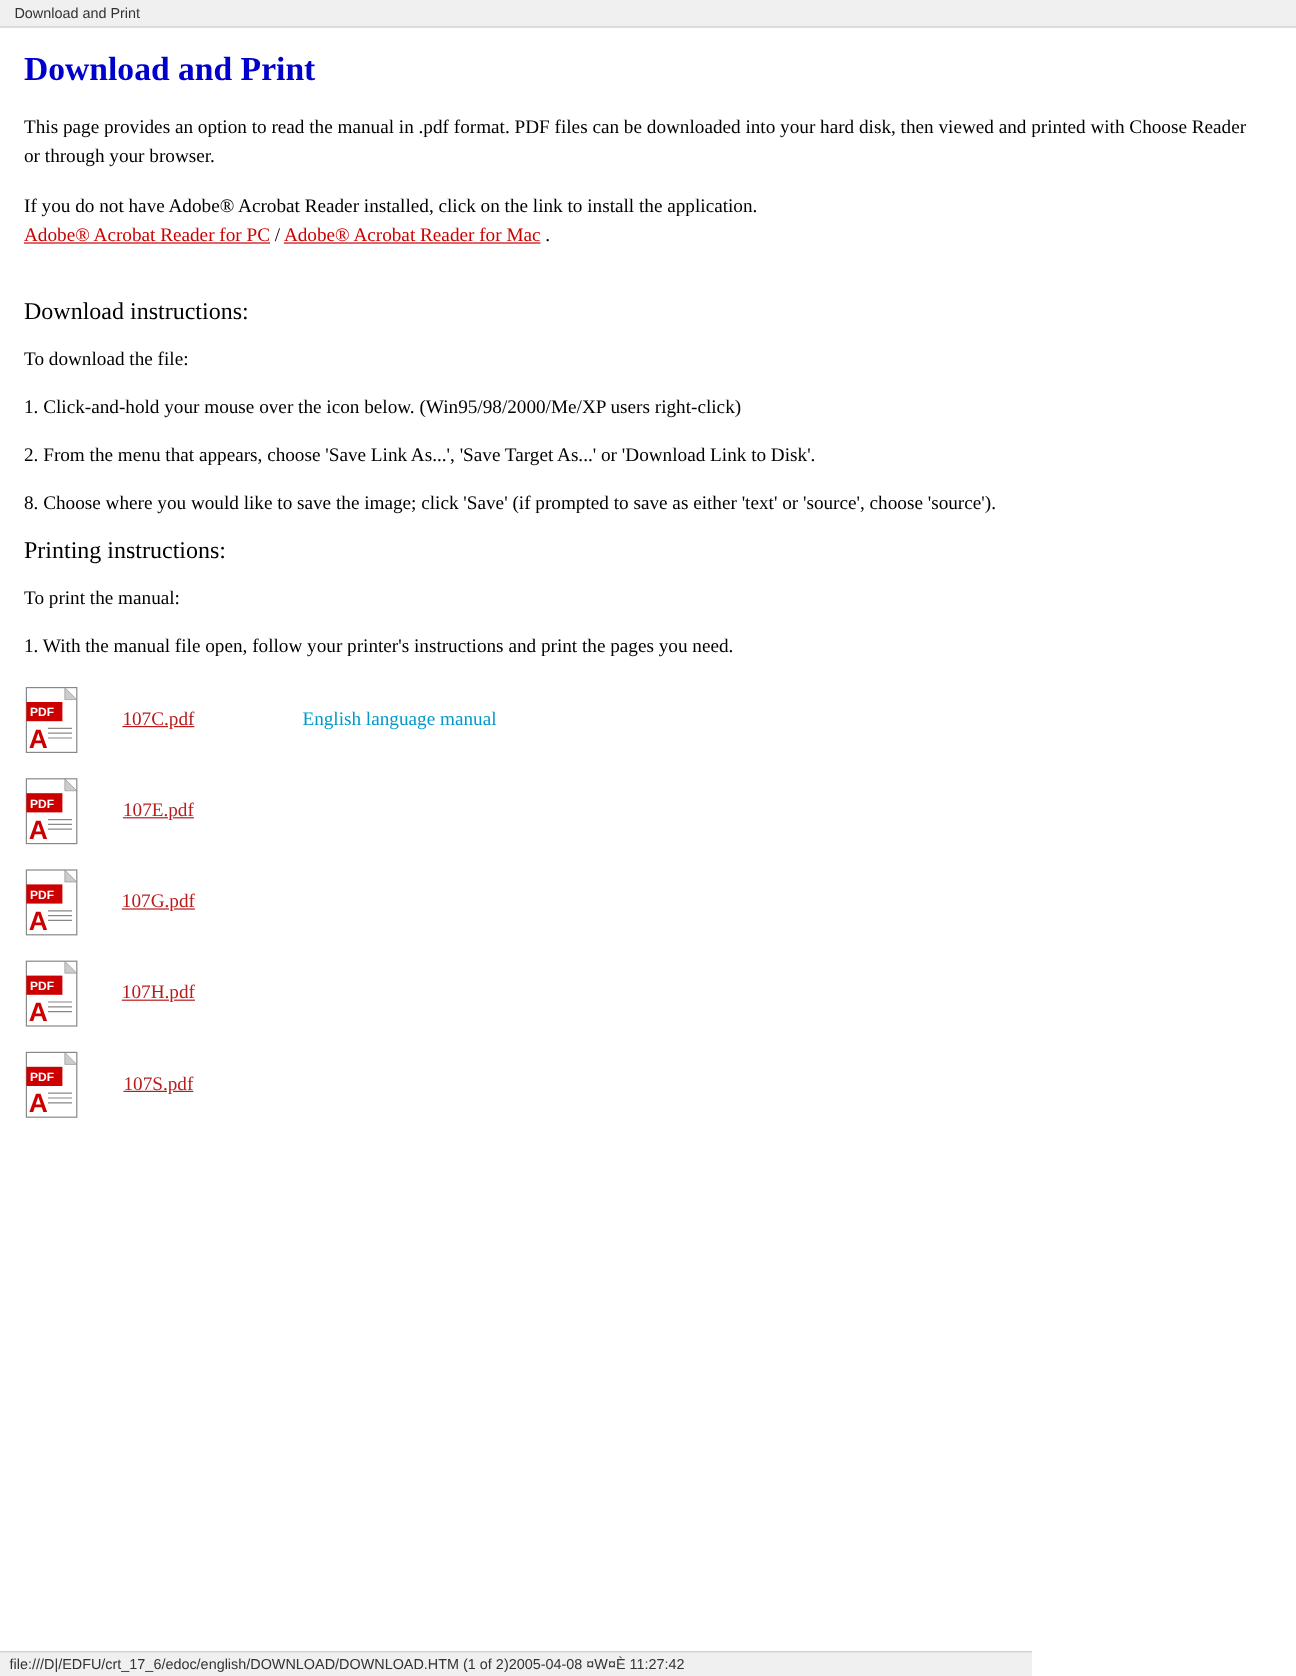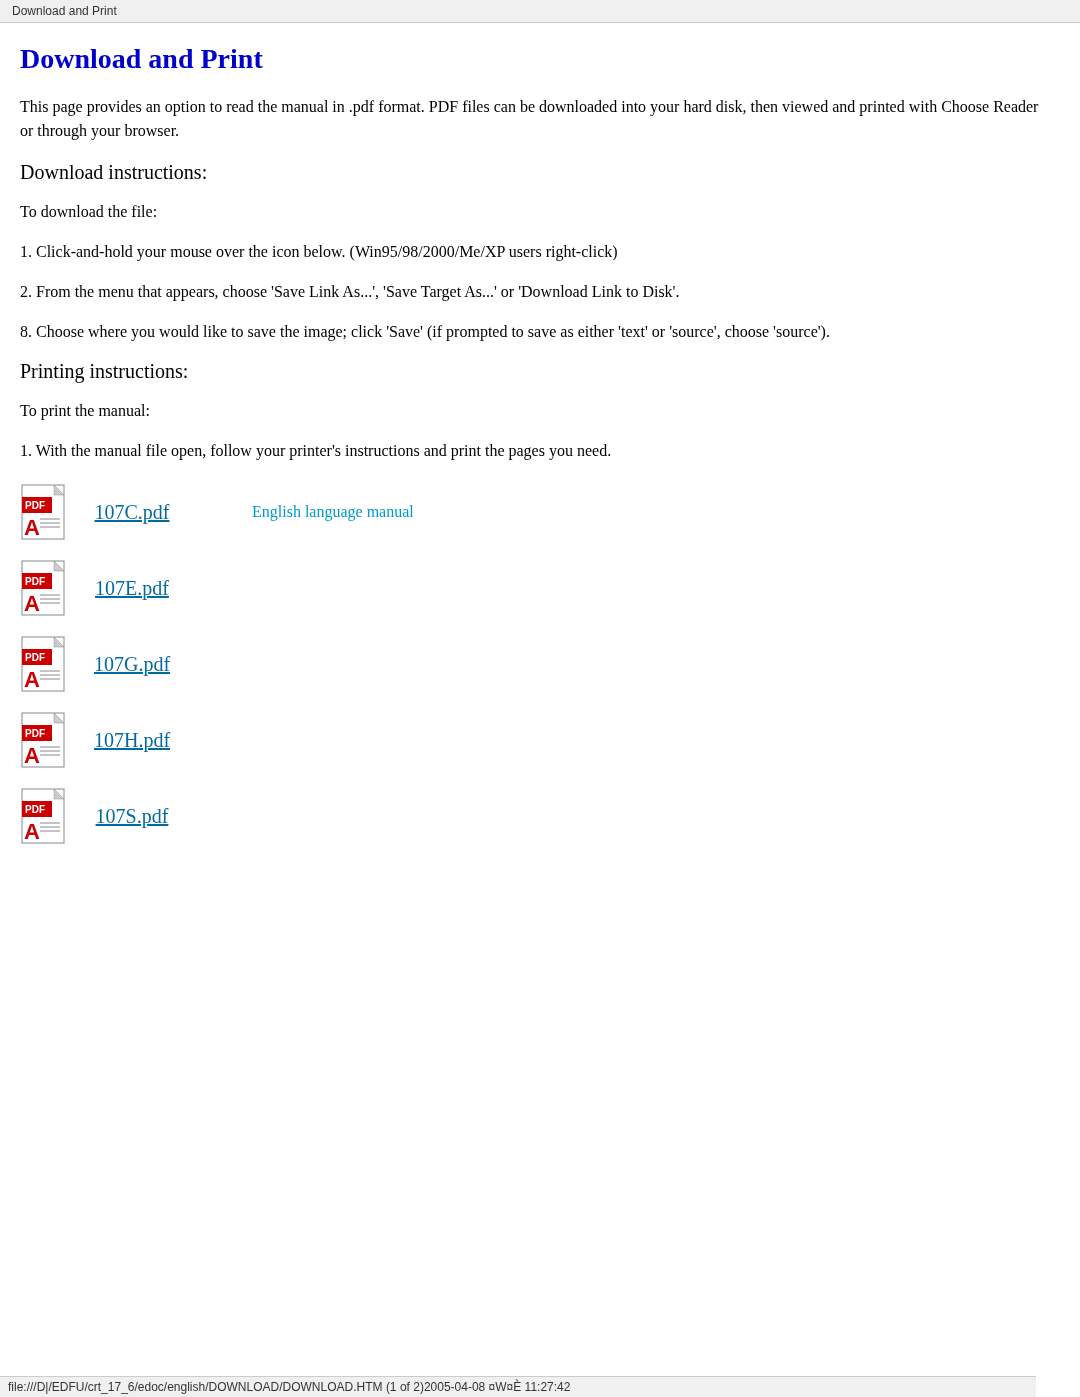--- a/index.html
+++ b/index.html
@@ -71,38 +71,38 @@
     }
 
     .pdf-item {
       display: flex;
       align-items: center;
       margin-bottom: 18px;
       text-align: center;
     }
 
     .pdf-link {
-      color: #0369a1;
+      color: #b91c1c;
       text-decoration: underline;
-      font-size: 20px;
+      font-size: 16px;
       min-width: 120px;
       font-family: Liberation Serif, serif;
     }
 
     .pdf-description {
       color: #0099cc;
       font-size: 16px;
       margin-left: 60px;
     }
 
     .status-bar {
       position: fixed;
       bottom: 0;
       left: 0;
-      width: 1036px;
+      width: 860px;
       background: #f0f0f0;
       border-top: 1px solid #ccc;
       padding: 3px 8px;
       font-size: 12px;
       font-family: Arial, sans-serif;
       color: #333;
     }
 
     
     .pdf-svg {
@@ -116,20 +116,29 @@
 <div class="browser-tab">
   <span>Download and Print</span>
 </div>
 
 <div class="content">
 
   <h1 class="page-title">Download and Print</h1>
 
   <p class="intro-text">This page provides an option to read the manual in .pdf format. PDF files can be downloaded into your hard disk, then viewed and printed with Choose Reader or through your browser.</p>
 
+  <div class="adobe-links">
+    <p>
+      <span>If you do not have Adobe® Acrobat Reader installed, click on the link to install the application.</span><br>
+      <a class="link-red" href="#">Adobe® Acrobat Reader for PC</a>
+      <span> / </span>
+      <a class="link-red" href="#">Adobe® Acrobat Reader for Mac</a>
+      <span>.</span>
+    </p>
+  </div>
 
   <p class="section-heading">Download instructions:</p>
 
   <p class="instruction-para">To download the file:</p>
 
   <p class="instruction-para">1. Click-and-hold your mouse over the icon below. (Win95/98/2000/Me/XP users right-click)</p>
 
   <p class="instruction-para">2. From the menu that appears, choose 'Save Link As...', 'Save Target As...' or 'Download Link to Disk'.</p>
 
   <p class="instruction-para">8. Choose where you would like to save the image; click 'Save' (if prompted to save as either 'text' or 'source', choose 'source').</p>

